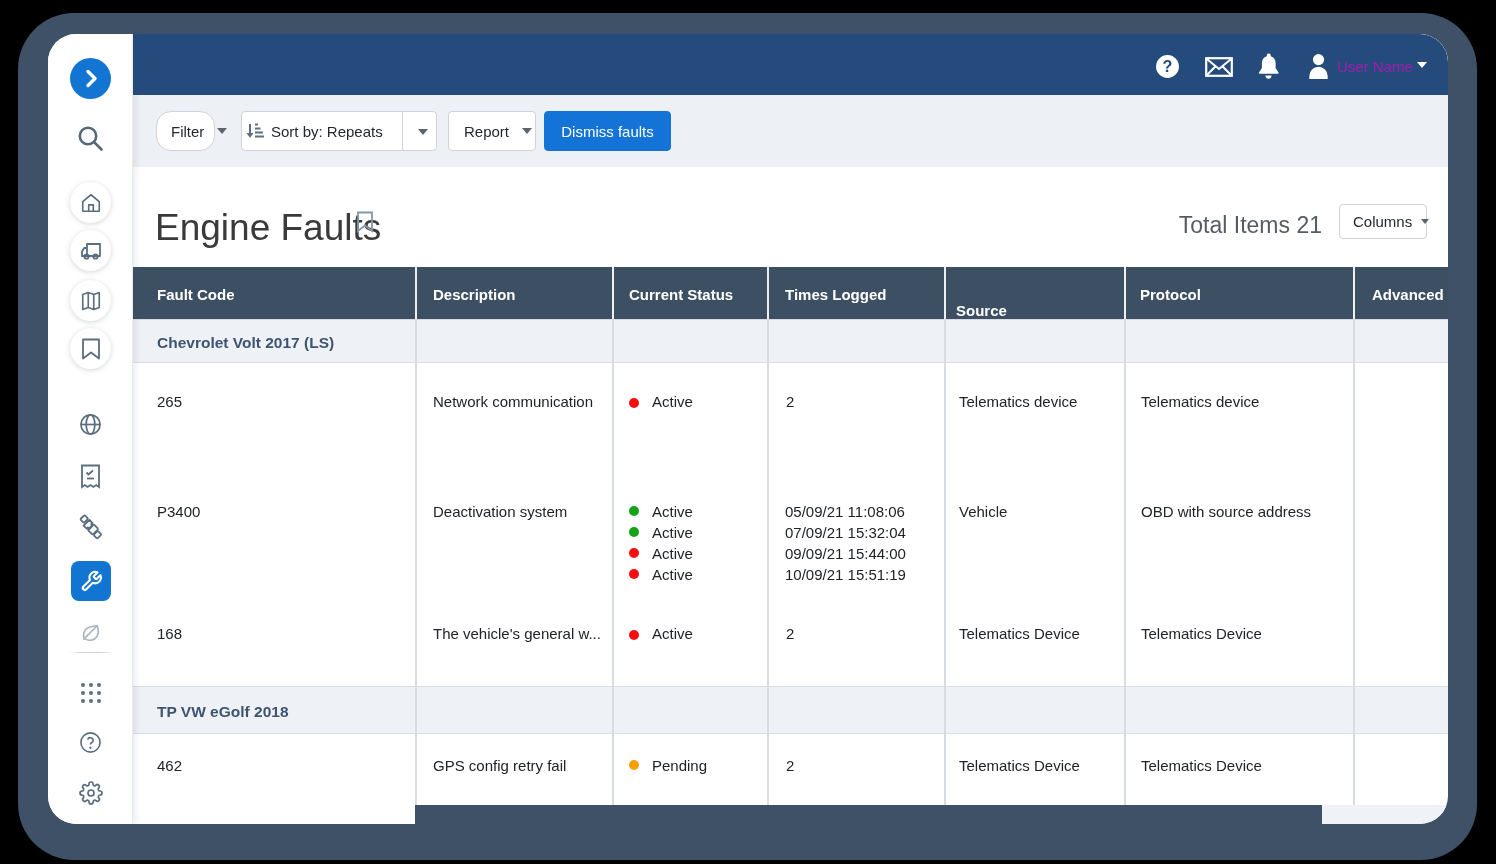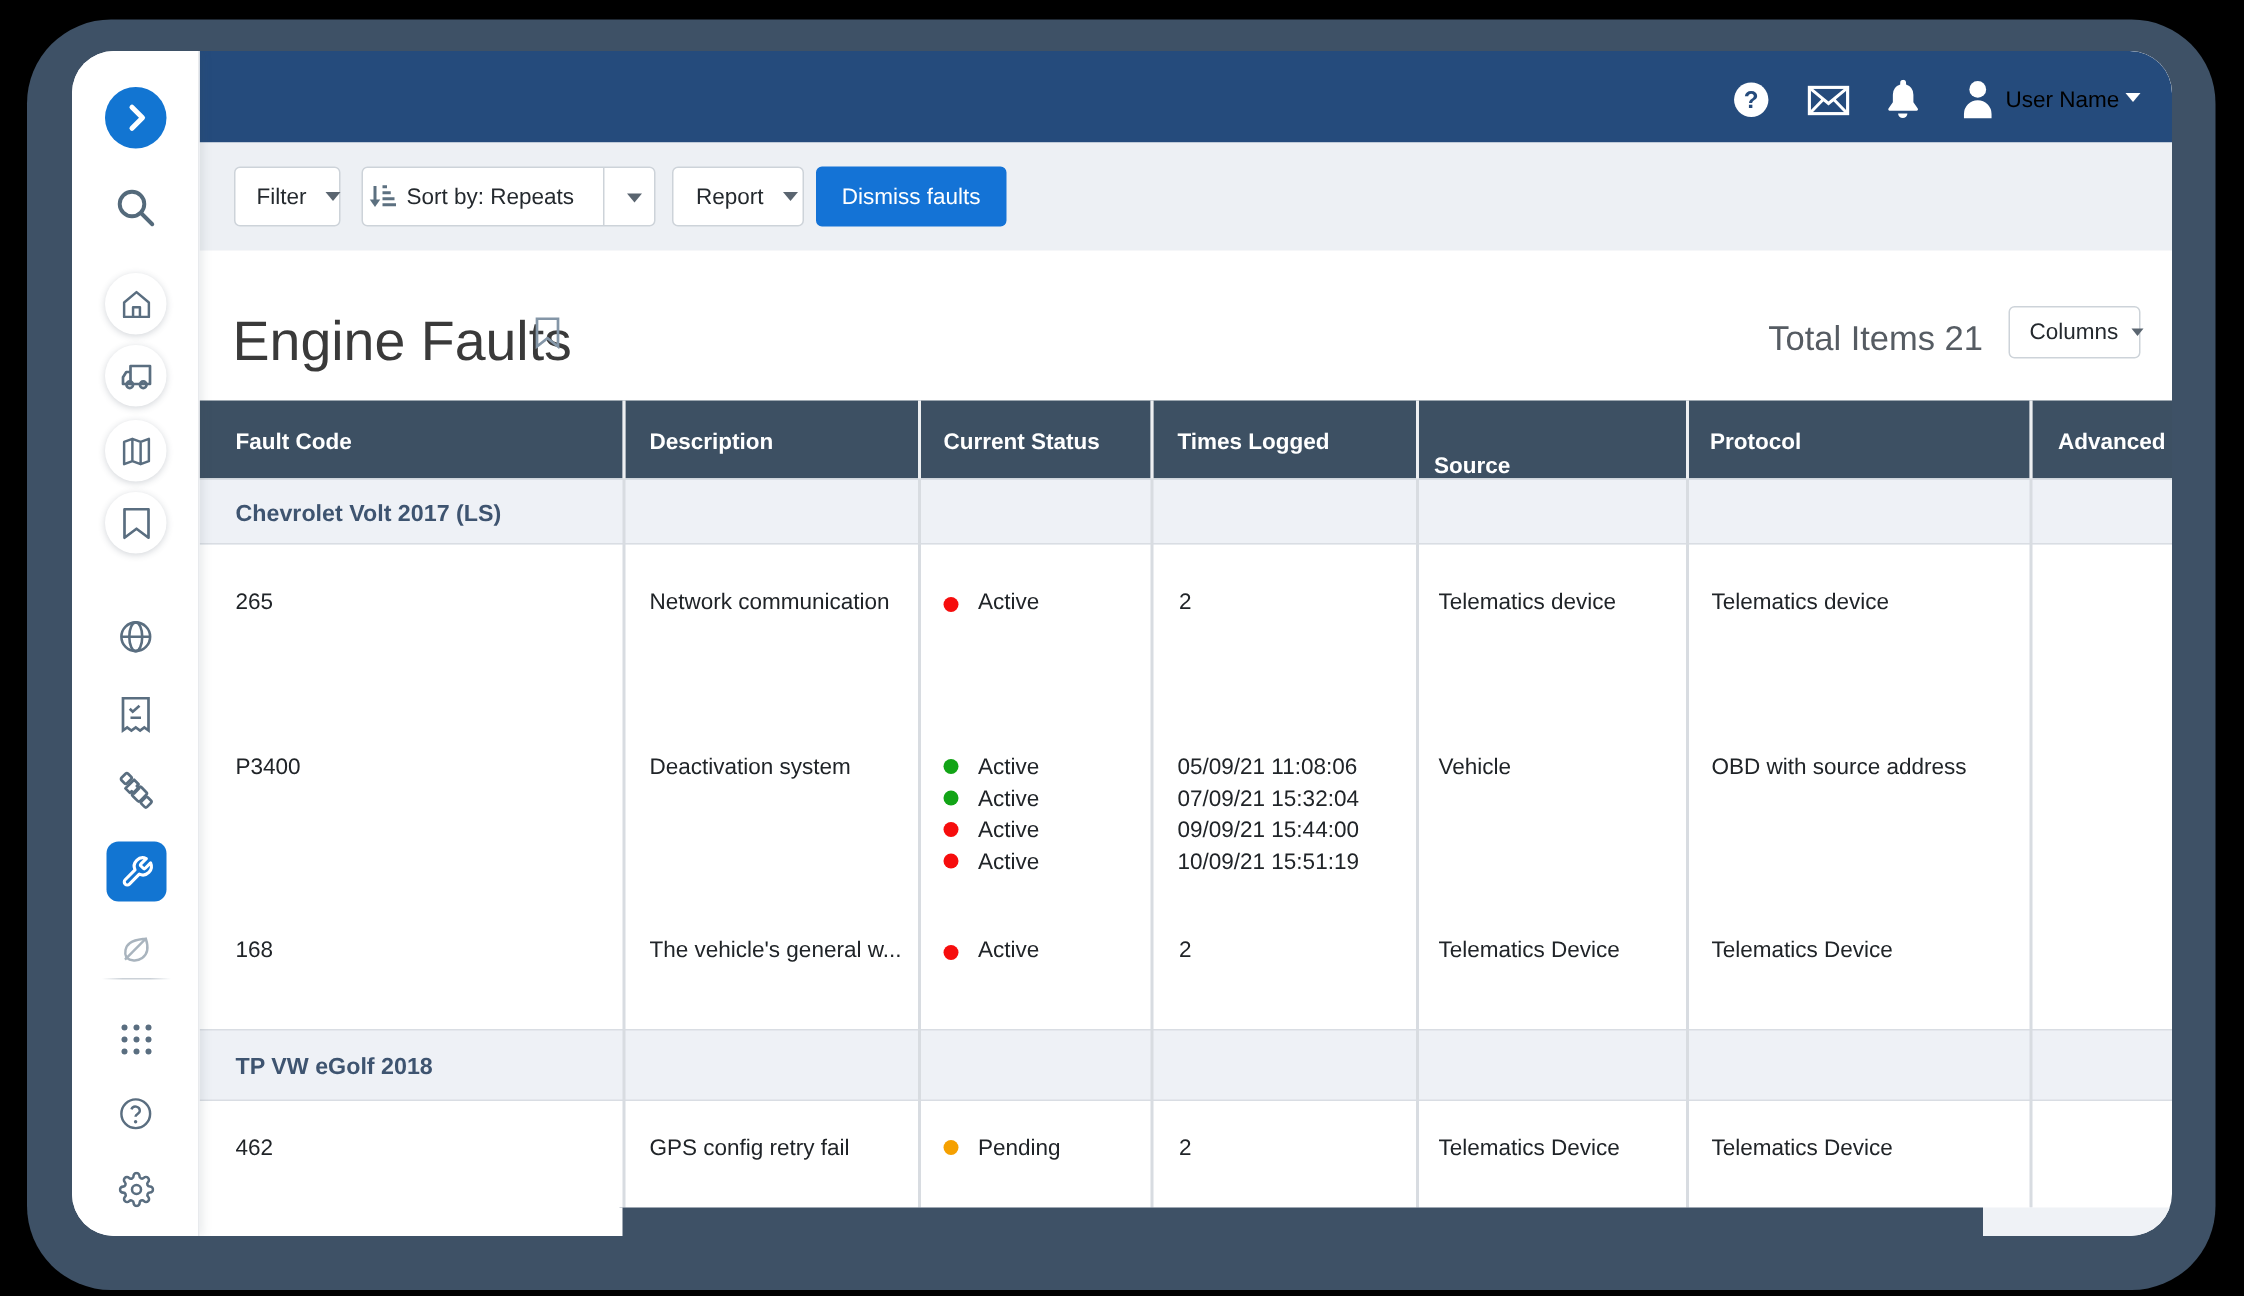--- a/index.html
+++ b/index.html
@@ -112,21 +112,21 @@
   <div class="dot" style="left:581px; top:726px; background:#F5A000;"></div>
   <div class="cell" style="left:604px; top:723px;">Pending</div>
   <div class="cell" style="left:738px; top:723px;">2</div>
   <div class="cell" style="left:911px; top:723px;">Telematics Device</div>
   <div class="cell" style="left:1093px; top:723px;">Telematics Device</div>
 
   <div class="abs" style="left:107px; top:173px; font-size:37px; color:#3A3A3A;">Engine Faults</div>
   <div class="abs" style="left:1120px; top:178px; width:154px; text-align:right; font-size:23px; color:#565C63;">Total Items 21</div>
   <div class="btn" style="left:1291px; top:170px; width:88px; height:35px; padding-left:13px;">Columns&nbsp;&nbsp;<span class="caret" style="border-top-width:5px; border-left-width:4px; border-right-width:4px;"></span></div>
 
-  <div class="btn" style="left:108px; width:71px; padding-left:14px;">Filter&nbsp;&nbsp;&nbsp;<span class="caret"></span></div>
+  <div class="btn" style="left:108px; width:59px; padding-left:14px;border-radius:15px;">Filter&nbsp;&nbsp;&nbsp;<span class="caret"></span></div>
   <div class="btn" style="left:193px; width:196px;">
     <span style="padding-left:4px; display:flex; align-items:center;">
       <svg width="18" height="18" viewBox="0 0 18 18">
         <g stroke="#5C7080" stroke-width="2" fill="#5C7080">
           <line x1="4" y1="2" x2="4" y2="13"></line>
           <path d="M0.5 11 L4 16 L7.5 11 Z" stroke="none"></path>
           <rect x="9" y="1.5" width="3" height="2" stroke="none"></rect>
           <rect x="9" y="5.5" width="5.5" height="2" stroke="none"></rect>
           <rect x="9" y="9.5" width="8" height="2" stroke="none"></rect>
           <rect x="9" y="13.5" width="10" height="2" stroke="none"></rect>
@@ -269,16 +269,16 @@
 
     <svg class="abs" style="left:104px; top:18px;" width="23" height="27" viewBox="0 0 23 27">
       <path d="M11.5 1.2 a2.2 2.2 0 0 1 2.2 2.2 v0.9 a7.2 7.2 0 0 1 4.9 6.8 v5 l2.9 4.3 a0.9 0.9 0 0 1 -0.75 1.4 H2.75 a0.9 0.9 0 0 1 -0.75 -1.4 l2.9 -4.3 v-5 a7.2 7.2 0 0 1 4.9 -6.8 v-0.9 a2.2 2.2 0 0 1 2.2 -2.2 z" fill="#fff"></path>
       <path d="M8.4 23.6 a3.1 3.1 0 0 0 6.2 0 z" fill="#fff"></path>
       </svg>
 
     <svg class="abs" style="left:152px; top:18px;" width="27" height="27" viewBox="0 0 27 27">
       <circle cx="13.5" cy="7.6" r="5.6" fill="#fff"></circle>
       <path d="M4.3 27 v-3 a9.2 9.2 0 0 1 18.4 0 v3 Z" fill="#fff"></path>
       </svg>
-    <div class="abs" style="left:184px; top:24px; font-size:15px; color:#000000;">User Name</div>
+    <div class="abs" style="left:184px; top:24px; font-size:15px; color:#a21caf;">User Name</div>
     <div class="caret abs" style="left:264px; top:28px; border-top-color:#fff; border-top-width:6.5px; border-left-width:5.5px; border-right-width:5.5px;"></div>
   </div>
 </div>
 
 </body></html>

